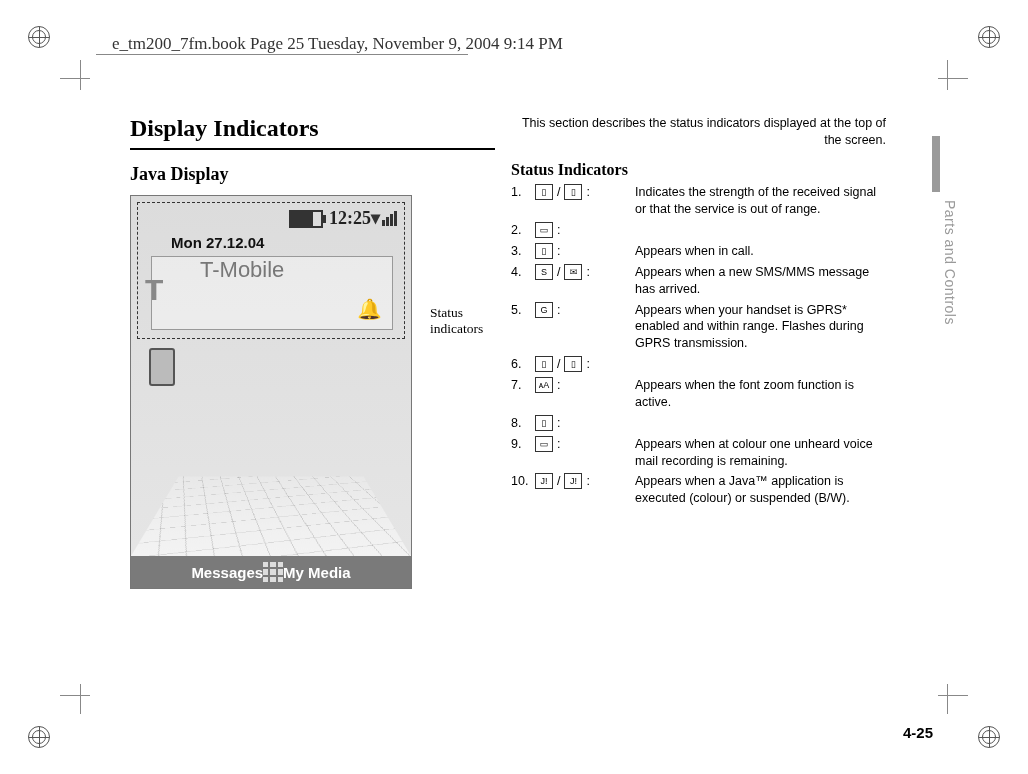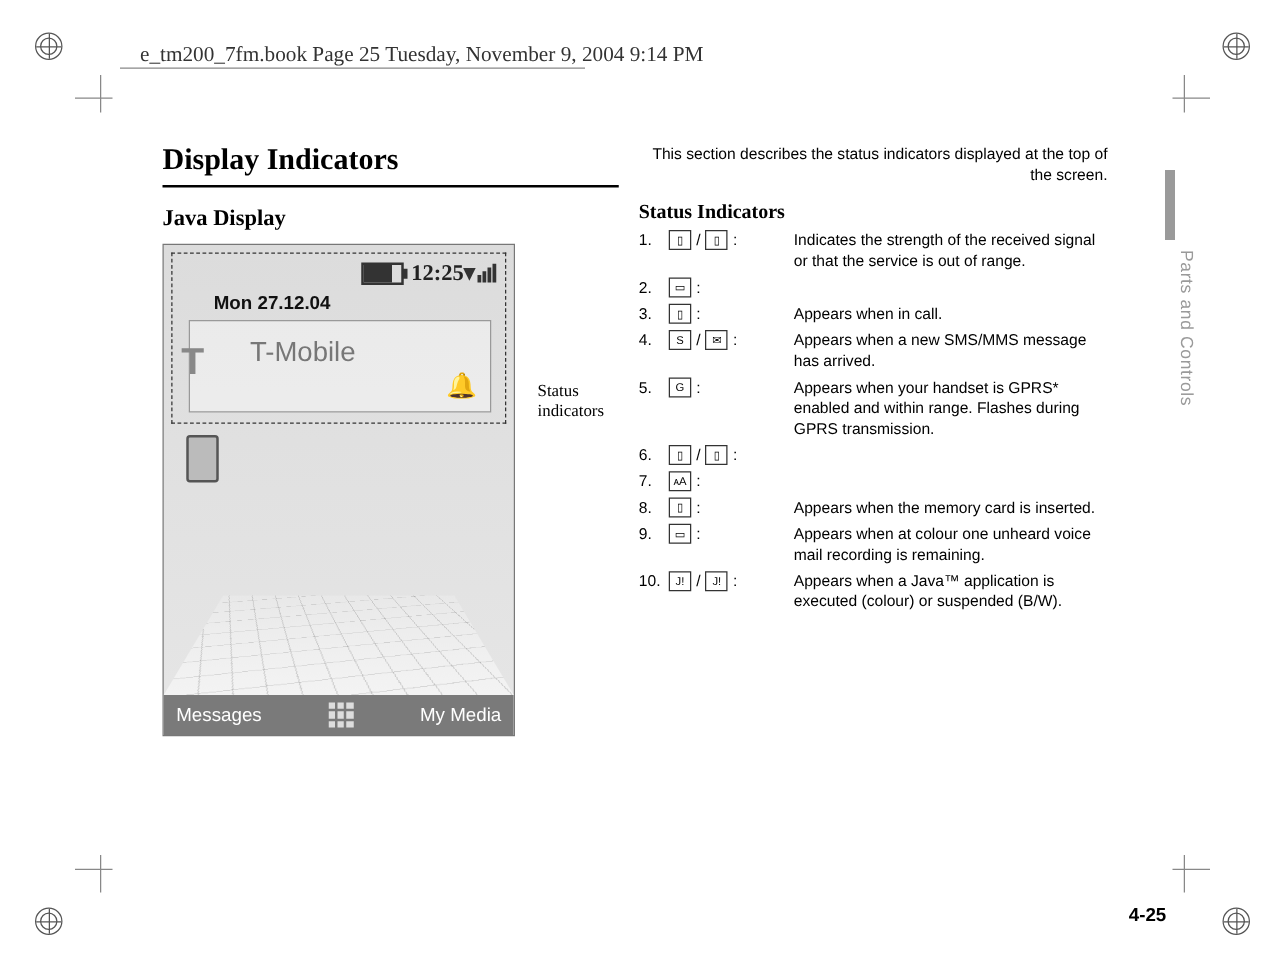--- a/index.html
+++ b/index.html
@@ -89,39 +89,39 @@
   .tower{font-size:18px;line-height:14px;color:#333}
   .dateline {
     position: absolute; top: 38px; left: 20px;
     font-family: Arial, sans-serif; font-weight: bold; font-size: 15px; color:#111;margin-left:20px;
   }
   .carrier-box {
     position: absolute; top: 60px; left: 20px; width: 240px; height: 72px;
     border: 1px solid #999; background: rgba(255,255,255,0.4);
   }
   .t-logo { position:absolute; left:-7px; top:16px; font-family: Arial; font-weight:bold; font-size:30px; color:#888; }
-  .carrier-name { position:absolute; top:12px; left:48px; font-family: Arial; font-size:22px; color:#777; }
+  .carrier-name { position:absolute; top:0; left:48px; font-family: Arial; font-size:22px; color:#777; }
   .bell { position:absolute; right:10px; bottom:8px; font-size:20px; color:#555;}
   .phone-body-icon{
     position:absolute; left:18px; top:152px; width:22px; height:34px;
     border:2px solid #555; border-radius:3px; background:#bbb;
   }
   .floor {
     position:absolute; bottom:32px; left:0; right:0; height:180px;
     background:
       repeating-linear-gradient(75deg, transparent 0 26px, rgba(0,0,0,0.15) 26px 27px),
       repeating-linear-gradient(-10deg, transparent 0 22px, rgba(0,0,0,0.12) 22px 23px),
       linear-gradient(#e8e8e8,#f3f3f3);
     transform: perspective(260px) rotateX(48deg);
     transform-origin: bottom;
   }
   .softkeys {
     position:absolute; bottom:0; left:0; right:0; height:32px;
-    background:#7a7a7a; display:flex; align-items:center; justify-content:space-between;
-    padding:0 10px; color:#fff; font-family:Arial; font-size:15px;
+    background:#7a7a7a; display:flex; align-items:center; justify-content:center;
+    padding:0 10px; color:#fff; font-family:Arial; font-size:15px;font-weight:bold;
   }
   .grid-icon{width:20px;height:20px;display:grid;grid-template-columns:repeat(3,1fr);gap:2px}
   .grid-icon span{background:#ddd}
   .callout-text{
     position:absolute; top:110px; left:300px;
     font-family:"Times New Roman", serif; font-size:13.5px; line-height:1.2;
   }
   .intro { margin:0 0 10px 4px;text-align:right; }
   h3.st { font-family:"Times New Roman",serif; font-size:16px; font-weight:bold; margin:0 0 4px 0; }
   .ind-row { display:flex; margin-bottom:4px; }
@@ -278,28 +278,28 @@
             <span class="mini-icon">▯</span>
             <span> :</span>
           </div>
         </div>
         <div class="ind-row">
           <div class="ind-num">7.</div>
           <div class="ind-ico">
             <span class="mini-icon">ᴀA</span>
             <span> :</span>
           </div>
+          <div class="ind-desc">Appears when the font zoom function is active.</div>
         </div>
         <div class="ind-row">
           <div class="ind-num">8.</div>
           <div class="ind-ico">
             <span class="mini-icon">▯</span>
             <span> :</span>
           </div>
-          <div class="ind-desc">Appears when the memory card is inserted.</div>
         </div>
         <div class="ind-row">
           <div class="ind-num">9.</div>
           <div class="ind-ico">
             <span class="mini-icon">▭</span>
             <span> :</span>
           </div>
           <div class="ind-desc">Appears when at colour one unheard voice mail recording is remaining.</div>
         </div>
         <div class="ind-row">

